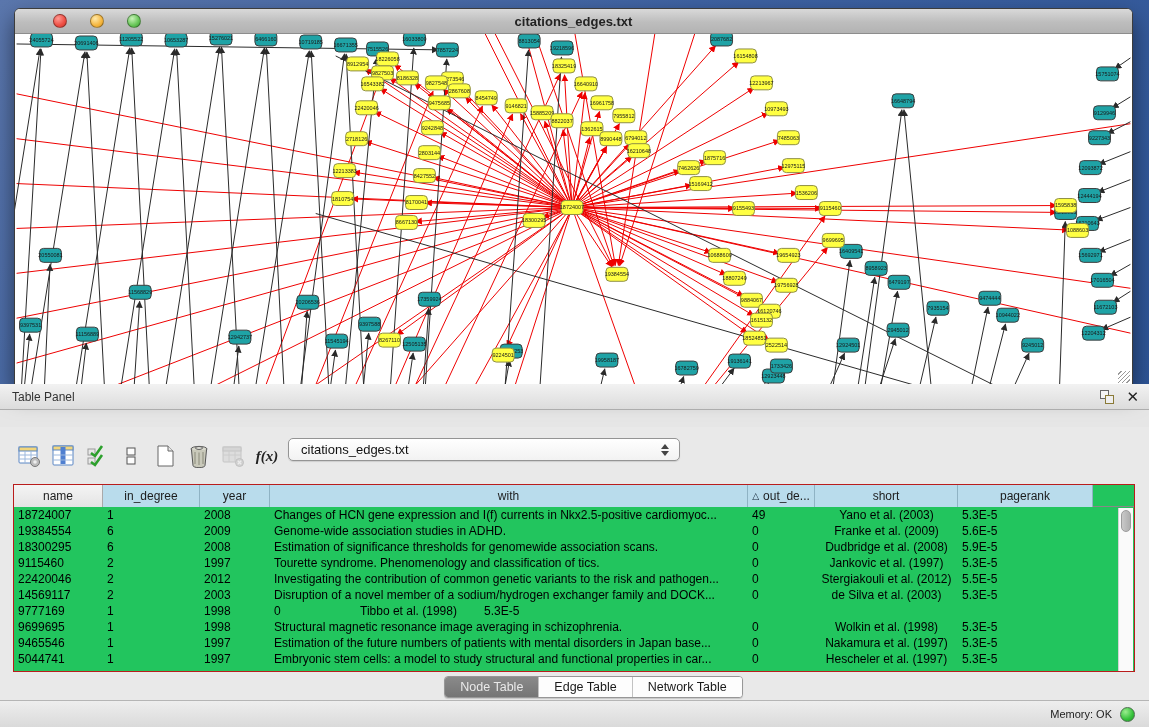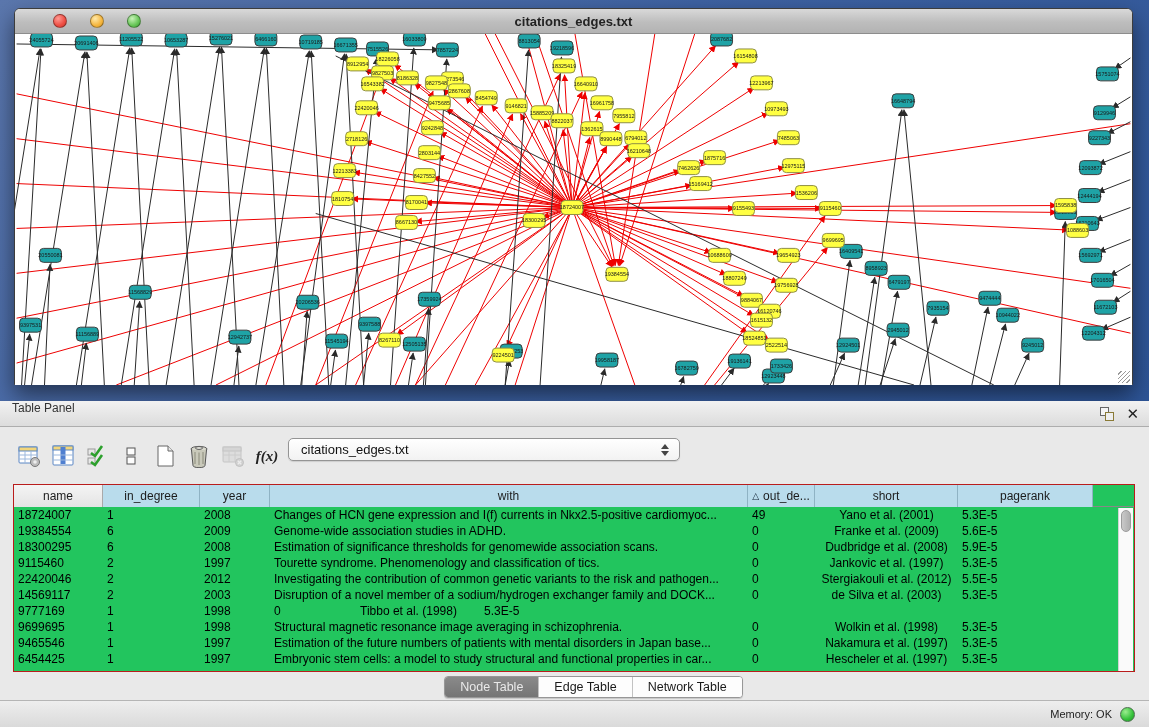--- a/index.html
+++ b/index.html
@@ -20,23 +20,23 @@
   .light.yellow{background:radial-gradient(circle at 35% 30%,#ffe9a8,#f5b53d 60%,#d79a27);}
   .light.green{background:radial-gradient(circle at 35% 30%,#c7f2b7,#66c556 60%,#3f9c34);}
   .win-title{position:absolute;left:0;right:0;text-align:center;font-size:13px;
     font-weight:bold;color:#222;}
   .canvas{position:relative;width:100%;height:351px;background:#fff;overflow:hidden;
     border-radius:0;}
   .canvas svg{position:absolute;left:0;top:0;}
   .resize-grip{position:absolute;right:2px;bottom:2px;width:12px;height:12px;
     background:repeating-linear-gradient(135deg,transparent 0 2px,#9a9a9a 2px 3px);}
   
-  .panel-titlebar{position:absolute;left:0;top:401px;width:1149px;height:26px;
+  .panel-titlebar{position:absolute;left:0;top:384px;width:1149px;height:26px;
     background:linear-gradient(#f2f2f2,#dcdcdc);border-bottom:1px solid #adadad;
-    display:flex;}
+    display:flex;align-items:center;}
   .panel-title{font-size:12px;color:#333;margin-left:12px;}
   .panel-title-icons{margin-left:auto;display:flex;align-items:center;gap:12px;margin-right:10px;}
   .float-icon{position:relative;width:14px;height:14px;}
   .float-icon .b{position:absolute;left:0;top:0;width:9px;height:9px;border:1.5px solid #666;background:#f4f4f4;}
   .float-icon .f{position:absolute;right:0;bottom:0;width:9px;height:9px;border:1.5px solid #8a7a36;background:#eee;}
   .close-x{font-size:15px;font-weight:bold;color:#222;line-height:14px;}
   .panel-body{position:absolute;left:0;top:427px;width:1149px;height:273px;background:#e9e9e9;}
   .toolbar{position:absolute;left:0;top:8px;height:42px;display:flex;align-items:center;}
   .tool-btn{width:30px;height:30px;display:flex;align-items:center;justify-content:center;margin-left:4px;}
   .tool-btn:first-child{margin-left:14px;}
@@ -810,21 +810,21 @@
           <span>pagerank</span>
         </div>
       </div>
     <div class="tbl-body" id="tbl-body">
         <div class="tr">
           <div class="td" style="width: 89px;">18724007</div>
           <div class="td" style="width: 97px;">1</div>
           <div class="td" style="width: 70px;">2008</div>
           <div class="td" style="width: 478px;">Changes of HCN gene expression and I(f) currents in Nkx2.5-positive cardiomyoc...</div>
           <div class="td" style="width: 67px;">49</div>
-          <div class="td c" style="width: 143px;">Yano et al. (2001)</div>
+          <div class="td c" style="width: 143px;">Yano et al. (2003)</div>
           <div class="td" style="width: 135px;">5.3E-5</div>
         </div>
         <div class="tr">
           <div class="td" style="width: 89px;">19384554</div>
           <div class="td" style="width: 97px;">6</div>
           <div class="td" style="width: 70px;">2009</div>
           <div class="td" style="width: 478px;">Genome-wide association studies in ADHD.</div>
           <div class="td" style="width: 67px;">0</div>
           <div class="td c" style="width: 143px;">Franke et al. (2009)</div>
           <div class="td" style="width: 135px;">5.6E-5</div>
@@ -885,21 +885,21 @@
         <div class="tr">
           <div class="td" style="width: 89px;">9465546</div>
           <div class="td" style="width: 97px;">1</div>
           <div class="td" style="width: 70px;">1997</div>
           <div class="td" style="width: 478px;">Estimation of the future numbers of patients with mental disorders in Japan base...</div>
           <div class="td" style="width: 67px;">0</div>
           <div class="td c" style="width: 143px;">Nakamura et al. (1997)</div>
           <div class="td" style="width: 135px;">5.3E-5</div>
         </div>
         <div class="tr">
-          <div class="td" style="width: 89px;">6454425</div>
+          <div class="td" style="width: 89px;">5044741</div>
           <div class="td" style="width: 97px;">1</div>
           <div class="td" style="width: 70px;">1997</div>
           <div class="td" style="width: 478px;">Embryonic stem cells: a model to study structural and functional properties in car...</div>
           <div class="td" style="width: 67px;">0</div>
           <div class="td c" style="width: 143px;">Hescheler et al. (1997)</div>
           <div class="td" style="width: 135px;">5.3E-5</div>
         </div>
       </div>
     <div class="vscroll">
       <div class="vthumb"></div>

